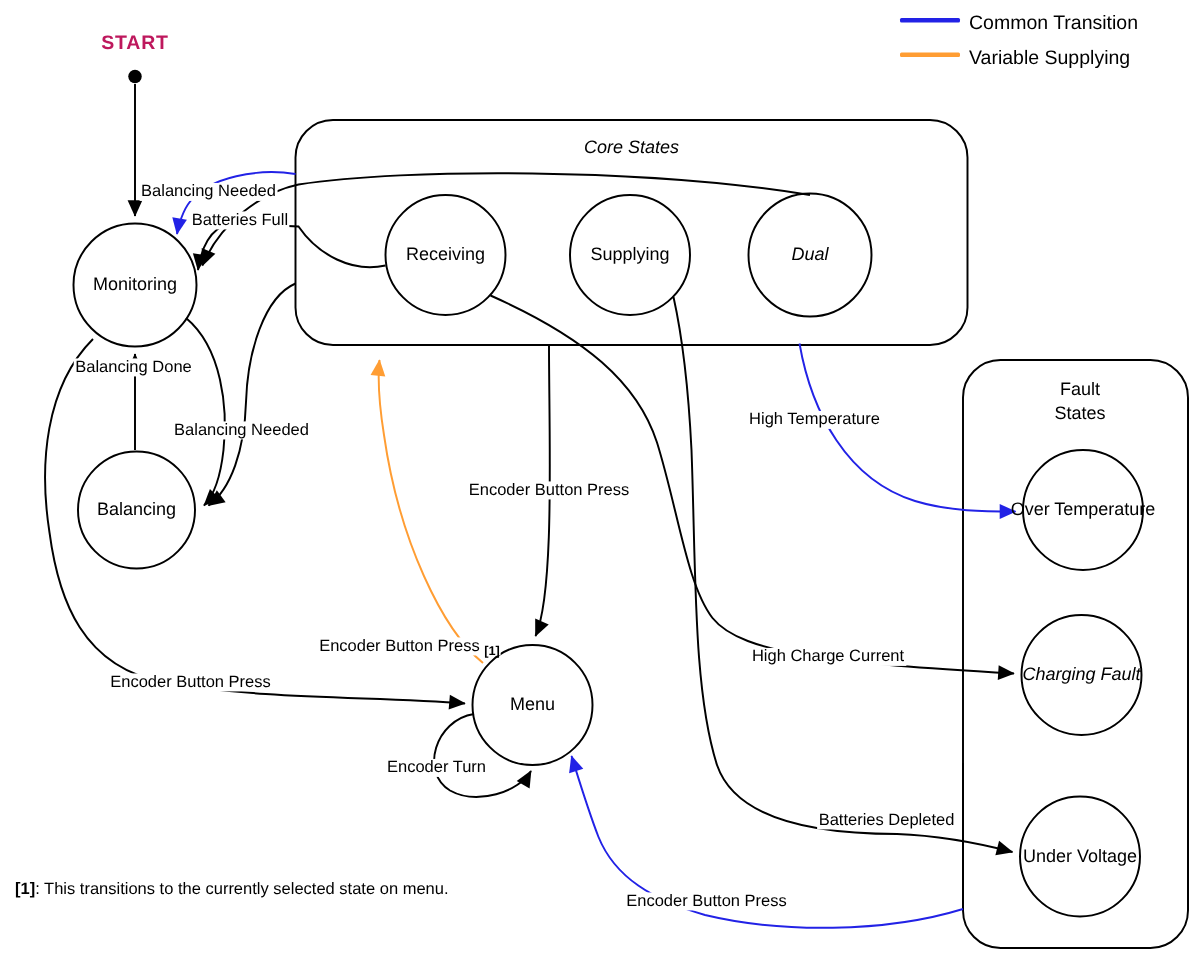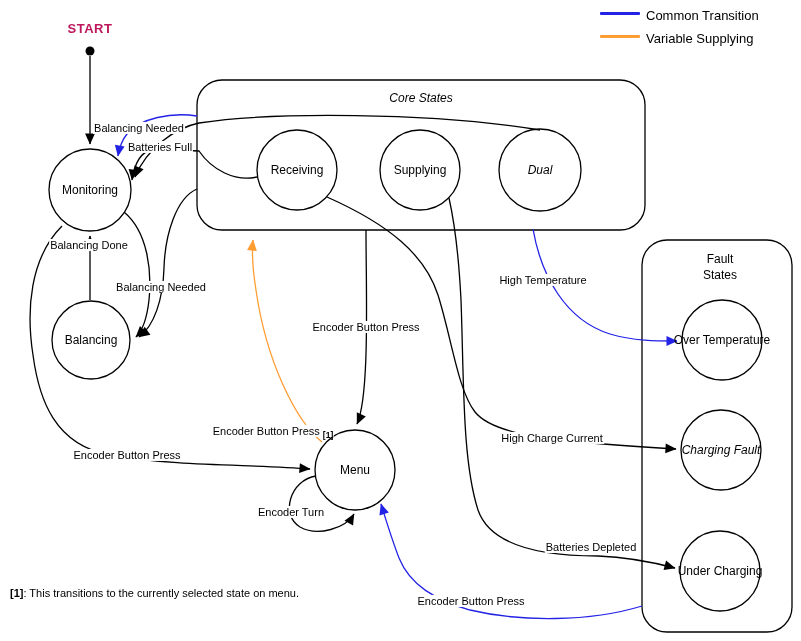--- a/index.html
+++ b/index.html
@@ -97,21 +97,21 @@
   <div class="title wrap-sm" style="left:720px;top:268px;">Fault States</div>
 
   <div class="node-lbl" style="left:90px;top:190px;">Monitoring</div>
   <div class="node-lbl" style="left:91px;top:340px;">Balancing</div>
   <div class="node-lbl" style="left:355px;top:470px;">Menu</div>
   <div class="node-lbl" style="left:297px;top:170px;">Receiving</div>
   <div class="node-lbl" style="left:420px;top:170px;">Supplying</div>
   <div class="node-lbl" style="left:540px;top:170px;font-style:italic;">Dual</div>
   <div class="node-lbl wrap" style="left:722px;top:340px;">Over Temperature</div>
   <div class="node-lbl wrap" style="left:721px;top:450px;font-style:italic;">Charging Fault</div>
-  <div class="node-lbl wrap" style="left:720px;top:571px;">Under Charging</div>
+  <div class="node-lbl wrap" style="left:720px;top:571px;">Under Voltage</div>
 
   <div class="lbl" style="left:139px;top:128px;">Balancing Needed</div>
   <div class="lbl" style="left:160px;top:147px;">Batteries Full</div>
   <div class="lbl" style="left:89px;top:245px;">Balancing Done</div>
   <div class="lbl" style="left:161px;top:287px;">Balancing Needed</div>
   <div class="lbl" style="left:366px;top:327px;">Encoder Button Press</div>
   <div class="lbl" style="left:273px;top:390px;margin-top:41px;">
     <span>Encoder Button Press</span>
     <span class="sub">[1]</span>
   </div>

